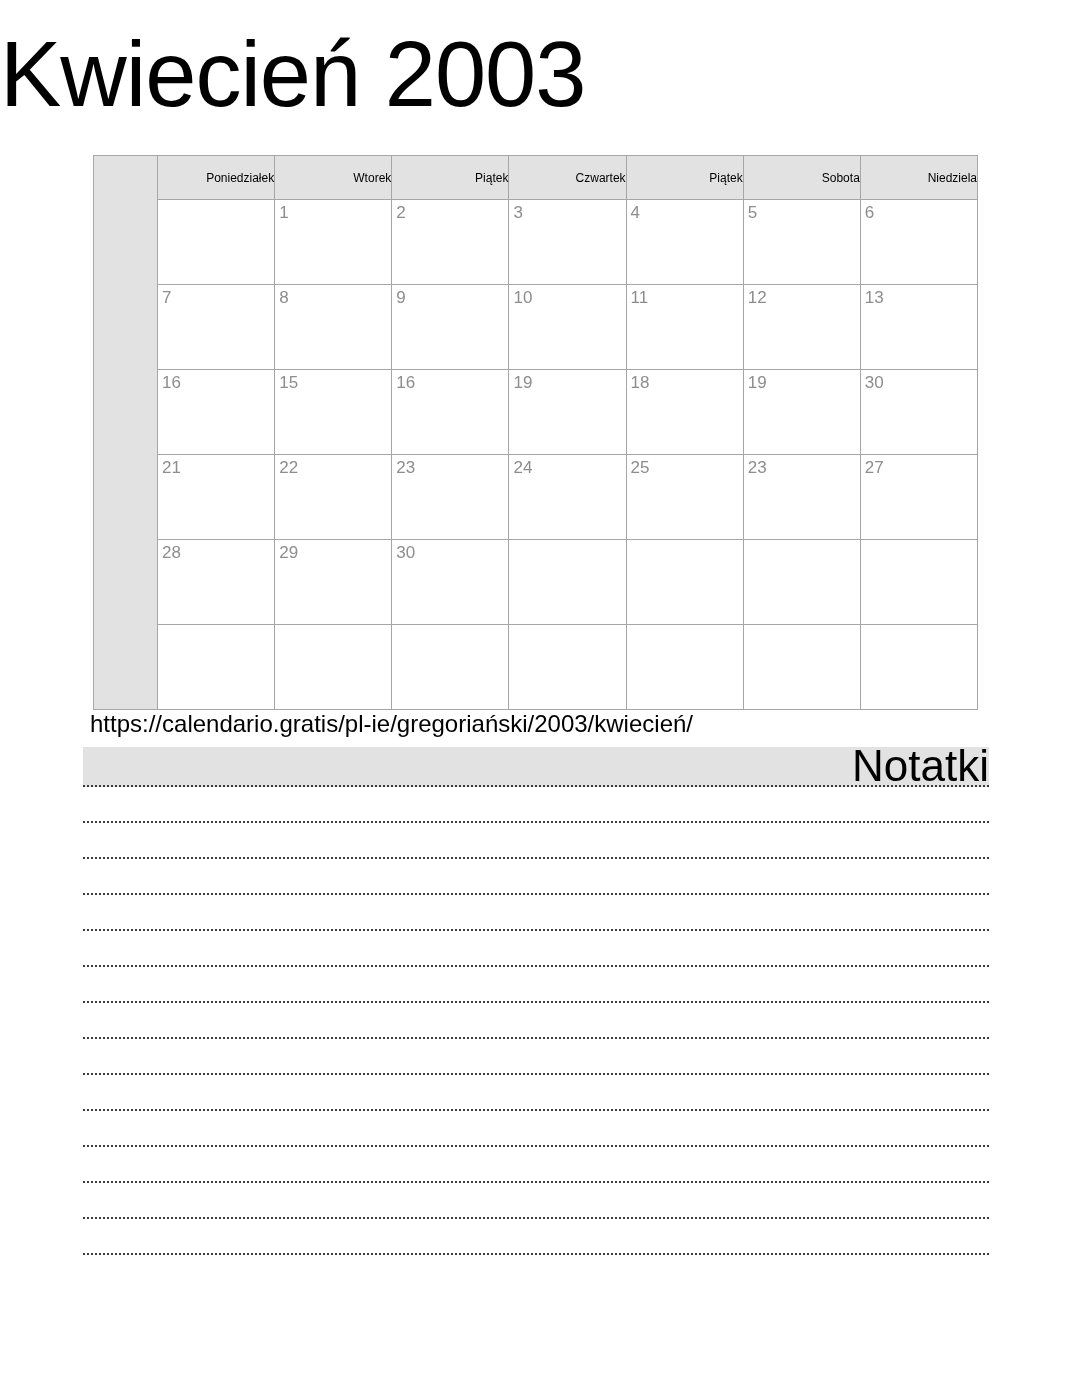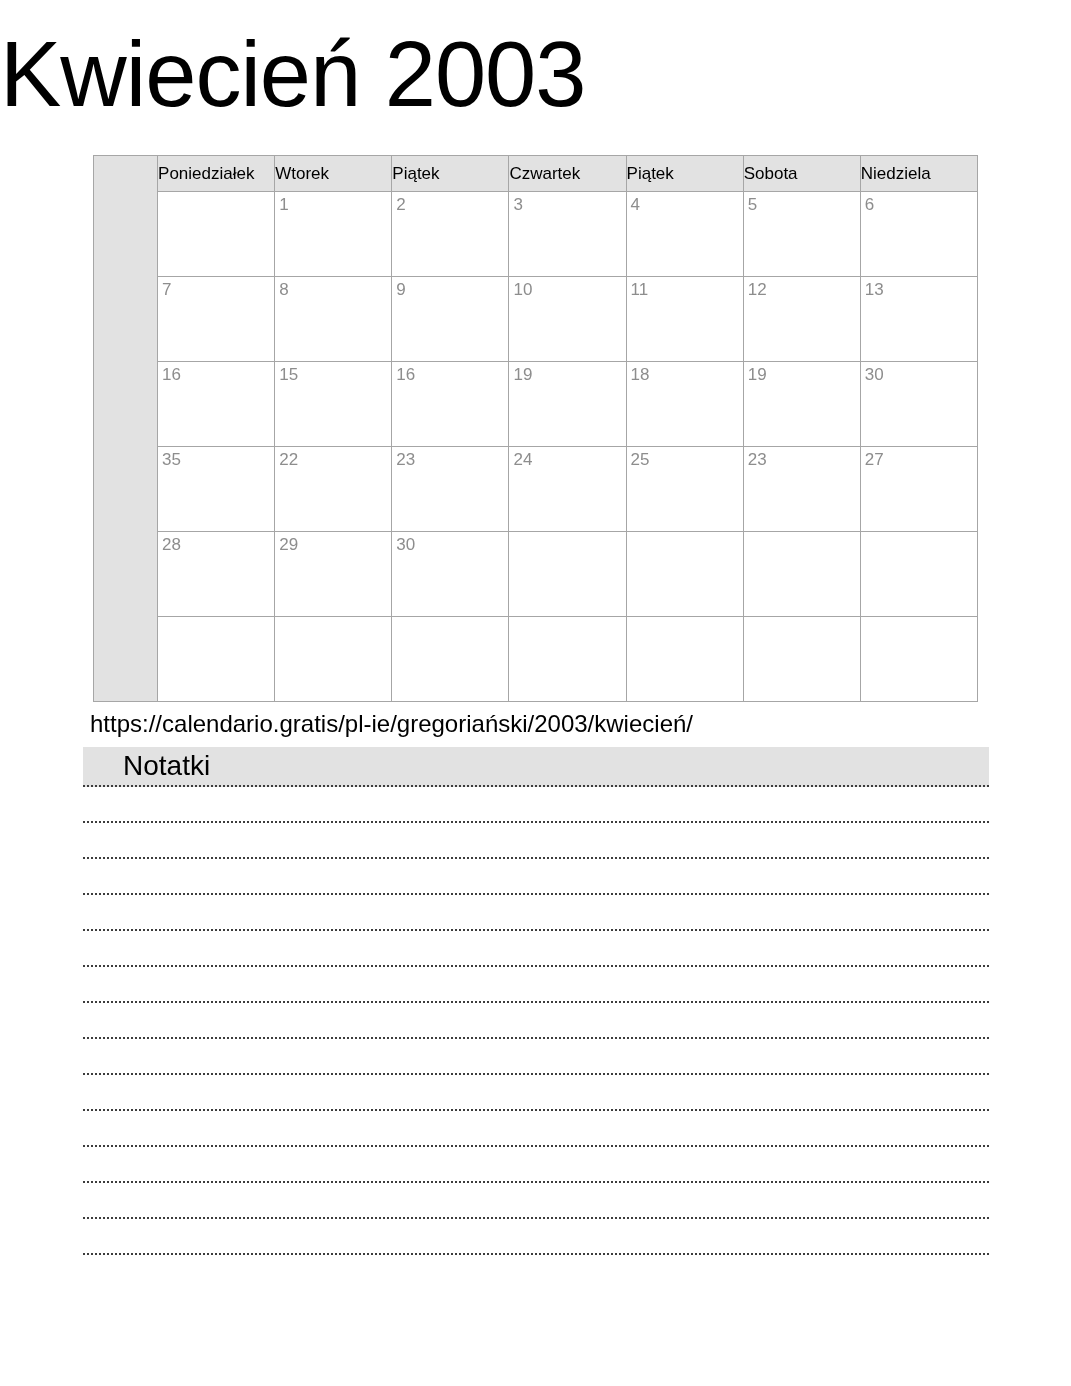--- a/index.html
+++ b/index.html
@@ -40,24 +40,24 @@
   table.calendar col.spacer-col{width:64px;}
   table.calendar col.day-col{width:117px;}
   table.calendar td,table.calendar th{
     border:1px solid var(--border);
   }
   td.week-spacer{
     background:var(--header-bg);
   }
   th.weekday{
     background:var(--header-bg);
-    height:36px;
-    font-size:17px;
+    height:44px;
+    font-size:12px;
     font-weight:400;
-    text-align:left;
+    text-align:right;
     vertical-align:middle;
     color:var(--text);
     padding:0;
   }
   tr.week-row{height:85px;}
   td.day-cell{
     background:#ffffff;
     vertical-align:top;
     text-align:left;
     padding:3px 2px 0 4px;
@@ -73,22 +73,22 @@
   }
   .notes-header{
     position:absolute;
     left:83px;top:747px;
     width:906px;height:40px;
     background:var(--header-bg);
   }
   .notes-title{
     display:block;
     width:100%;
-    text-align:left;
-    font-size:28px;
+    text-align:right;
+    font-size:44px;
     line-height:38px;
     color:var(--text);
     padding-left:40px;
   }
   .dotted-rule{
     height:2px;
     background:repeating-linear-gradient(90deg,var(--rule) 0 2px,transparent 2px 4px);
   }
   .notes-header .dotted-rule{
     position:absolute;left:0;bottom:0;width:100%;
@@ -150,21 +150,21 @@
     <tr class="week-row">
       <td class="day-cell">16</td>
       <td class="day-cell">15</td>
       <td class="day-cell">16</td>
       <td class="day-cell">19</td>
       <td class="day-cell">18</td>
       <td class="day-cell">19</td>
       <td class="day-cell">30</td>
     </tr>
     <tr class="week-row">
-      <td class="day-cell">35</td>
+      <td class="day-cell">21</td>
       <td class="day-cell">22</td>
       <td class="day-cell">23</td>
       <td class="day-cell">24</td>
       <td class="day-cell">25</td>
       <td class="day-cell">23</td>
       <td class="day-cell">27</td>
     </tr>
     <tr class="week-row">
       <td class="day-cell">28</td>
       <td class="day-cell">29</td>

